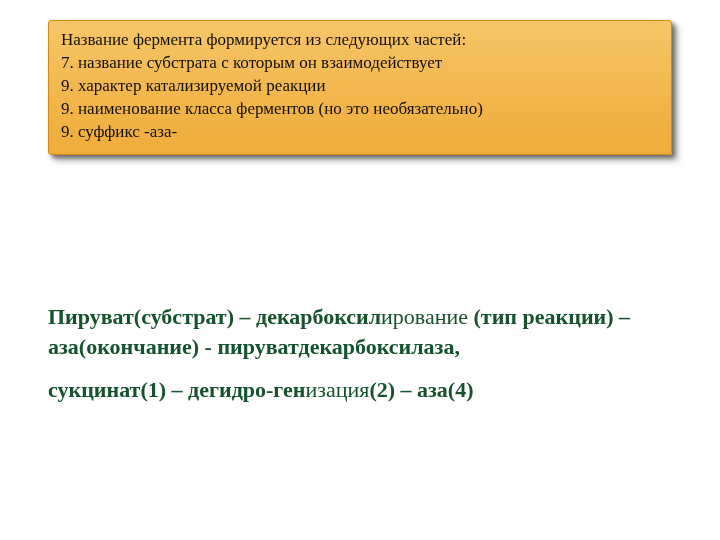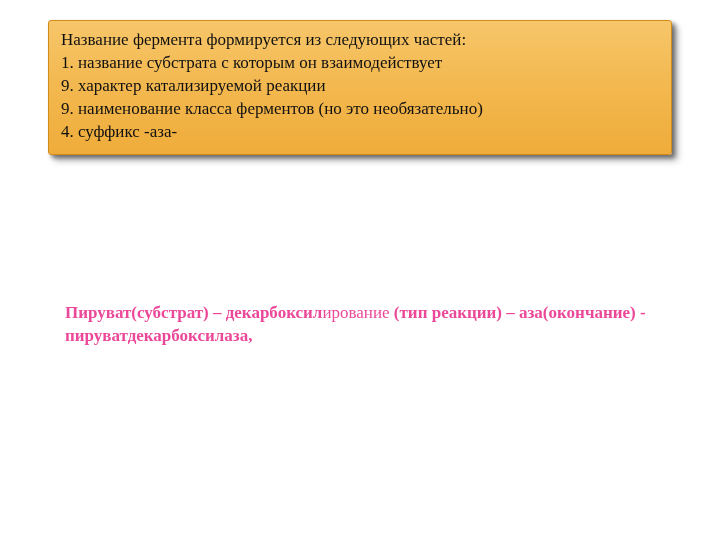--- a/index.html
+++ b/index.html
@@ -30,46 +30,49 @@
     border: 1px solid #d38b17;
     border-radius: 3px;
     box-shadow: 3px 3px 4px rgba(0,0,0,0.45),
                 6px 6px 6px rgba(0,0,0,0.25);
     font-size: 17px;
     line-height: 1.35;
     color: #111;
   }
   .body-text {
     position: absolute;
-    left: 65px;
+    left: 48px;
     top: 302px;
     width: 624px;
-    font-size: 17px;
+    font-size: 22px;
     line-height: 1.35;
-    color: #ec4899;
+    color: #14532d;
   }
   .body-text p {
     margin: 0 0 14px 0;
   }
   .bold { font-weight: bold; }
 </style>
 </head>
 <body>
 
 <div class="slide">
 
   <div class="callout-wrap">
     <div class="callout">
       <div>Название фермента формируется из следующих частей:</div>
-      <div>1. название субстрата с которым он взаимодействует</div>
+      <div>7. название субстрата с которым он взаимодействует</div>
       <div>9. характер катализируемой реакции</div>
       <div>9. наименование класса ферментов (но это необязательно)</div>
-      <div>4. суффикс -аза-</div>
+      <div>9. суффикс -аза-</div>
     </div>
   </div>
 
   <div class="body-text">
     <p>
       <span class="bold">Пируват(субстрат) – декарбоксил</span><span>ирование</span><span class="bold"> (тип реакции) – аза(окончание) - пируватдекарбоксилаза,</span>
     </p>
+    <p>
+      <span class="bold">сукцинат(1) – дегидро-ген</span><span>изация</span><span class="bold">(2) – аза(4)</span>
+    </p>
   </div>
 
 </div>
 
 </body></html>

